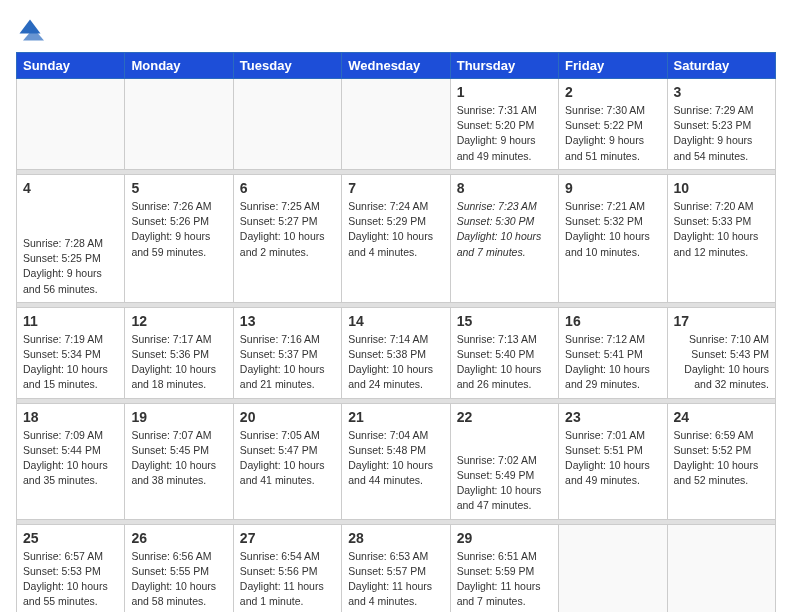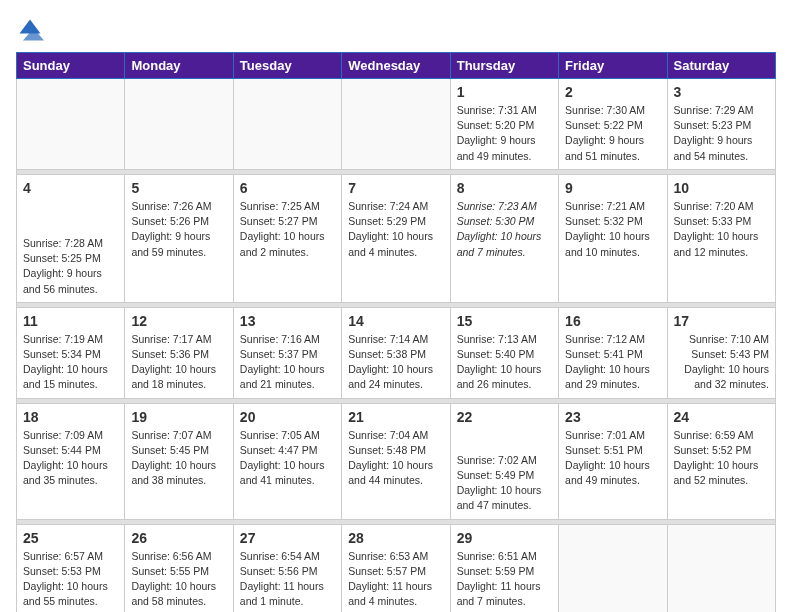--- a/index.html
+++ b/index.html
@@ -51,21 +51,21 @@
     .subtitle {
       font-size: 16px;
       color: #555;
     }
     .calendar {
       width: 100%;
       border-collapse: collapse;
       table-layout: fixed;
     }
     .calendar th {
-      background: #4c1d95;
+      background: #1d4ed8;
       color: #fff;
       text-align: left;
       padding: 5px 6px;
       font-size: 13px;
       font-weight: bold;
       border: 1px solid #2a6abf;
     }
     .calendar td {
       border: 1px solid #ccc;
       vertical-align: top;
@@ -272,21 +272,21 @@
         <td>
           <div class="day-number">19</div>
           <div class="day-info" style="white-space: pre-line;">Sunrise: 7:07 AM
 Sunset: 5:45 PM
 Daylight: 10 hours
 and 38 minutes.</div>
         </td>
         <td>
           <div class="day-number">20</div>
           <div class="day-info" style="white-space: pre-line;">Sunrise: 7:05 AM
-Sunset: 4:47 PM
+Sunset: 5:47 PM
 Daylight: 10 hours
 and 41 minutes.</div>
         </td>
         <td>
           <div class="day-number">21</div>
           <div class="day-info" style="white-space: pre-line;">Sunrise: 7:04 AM
 Sunset: 5:48 PM
 Daylight: 10 hours
 and 44 minutes.</div>
         </td>

